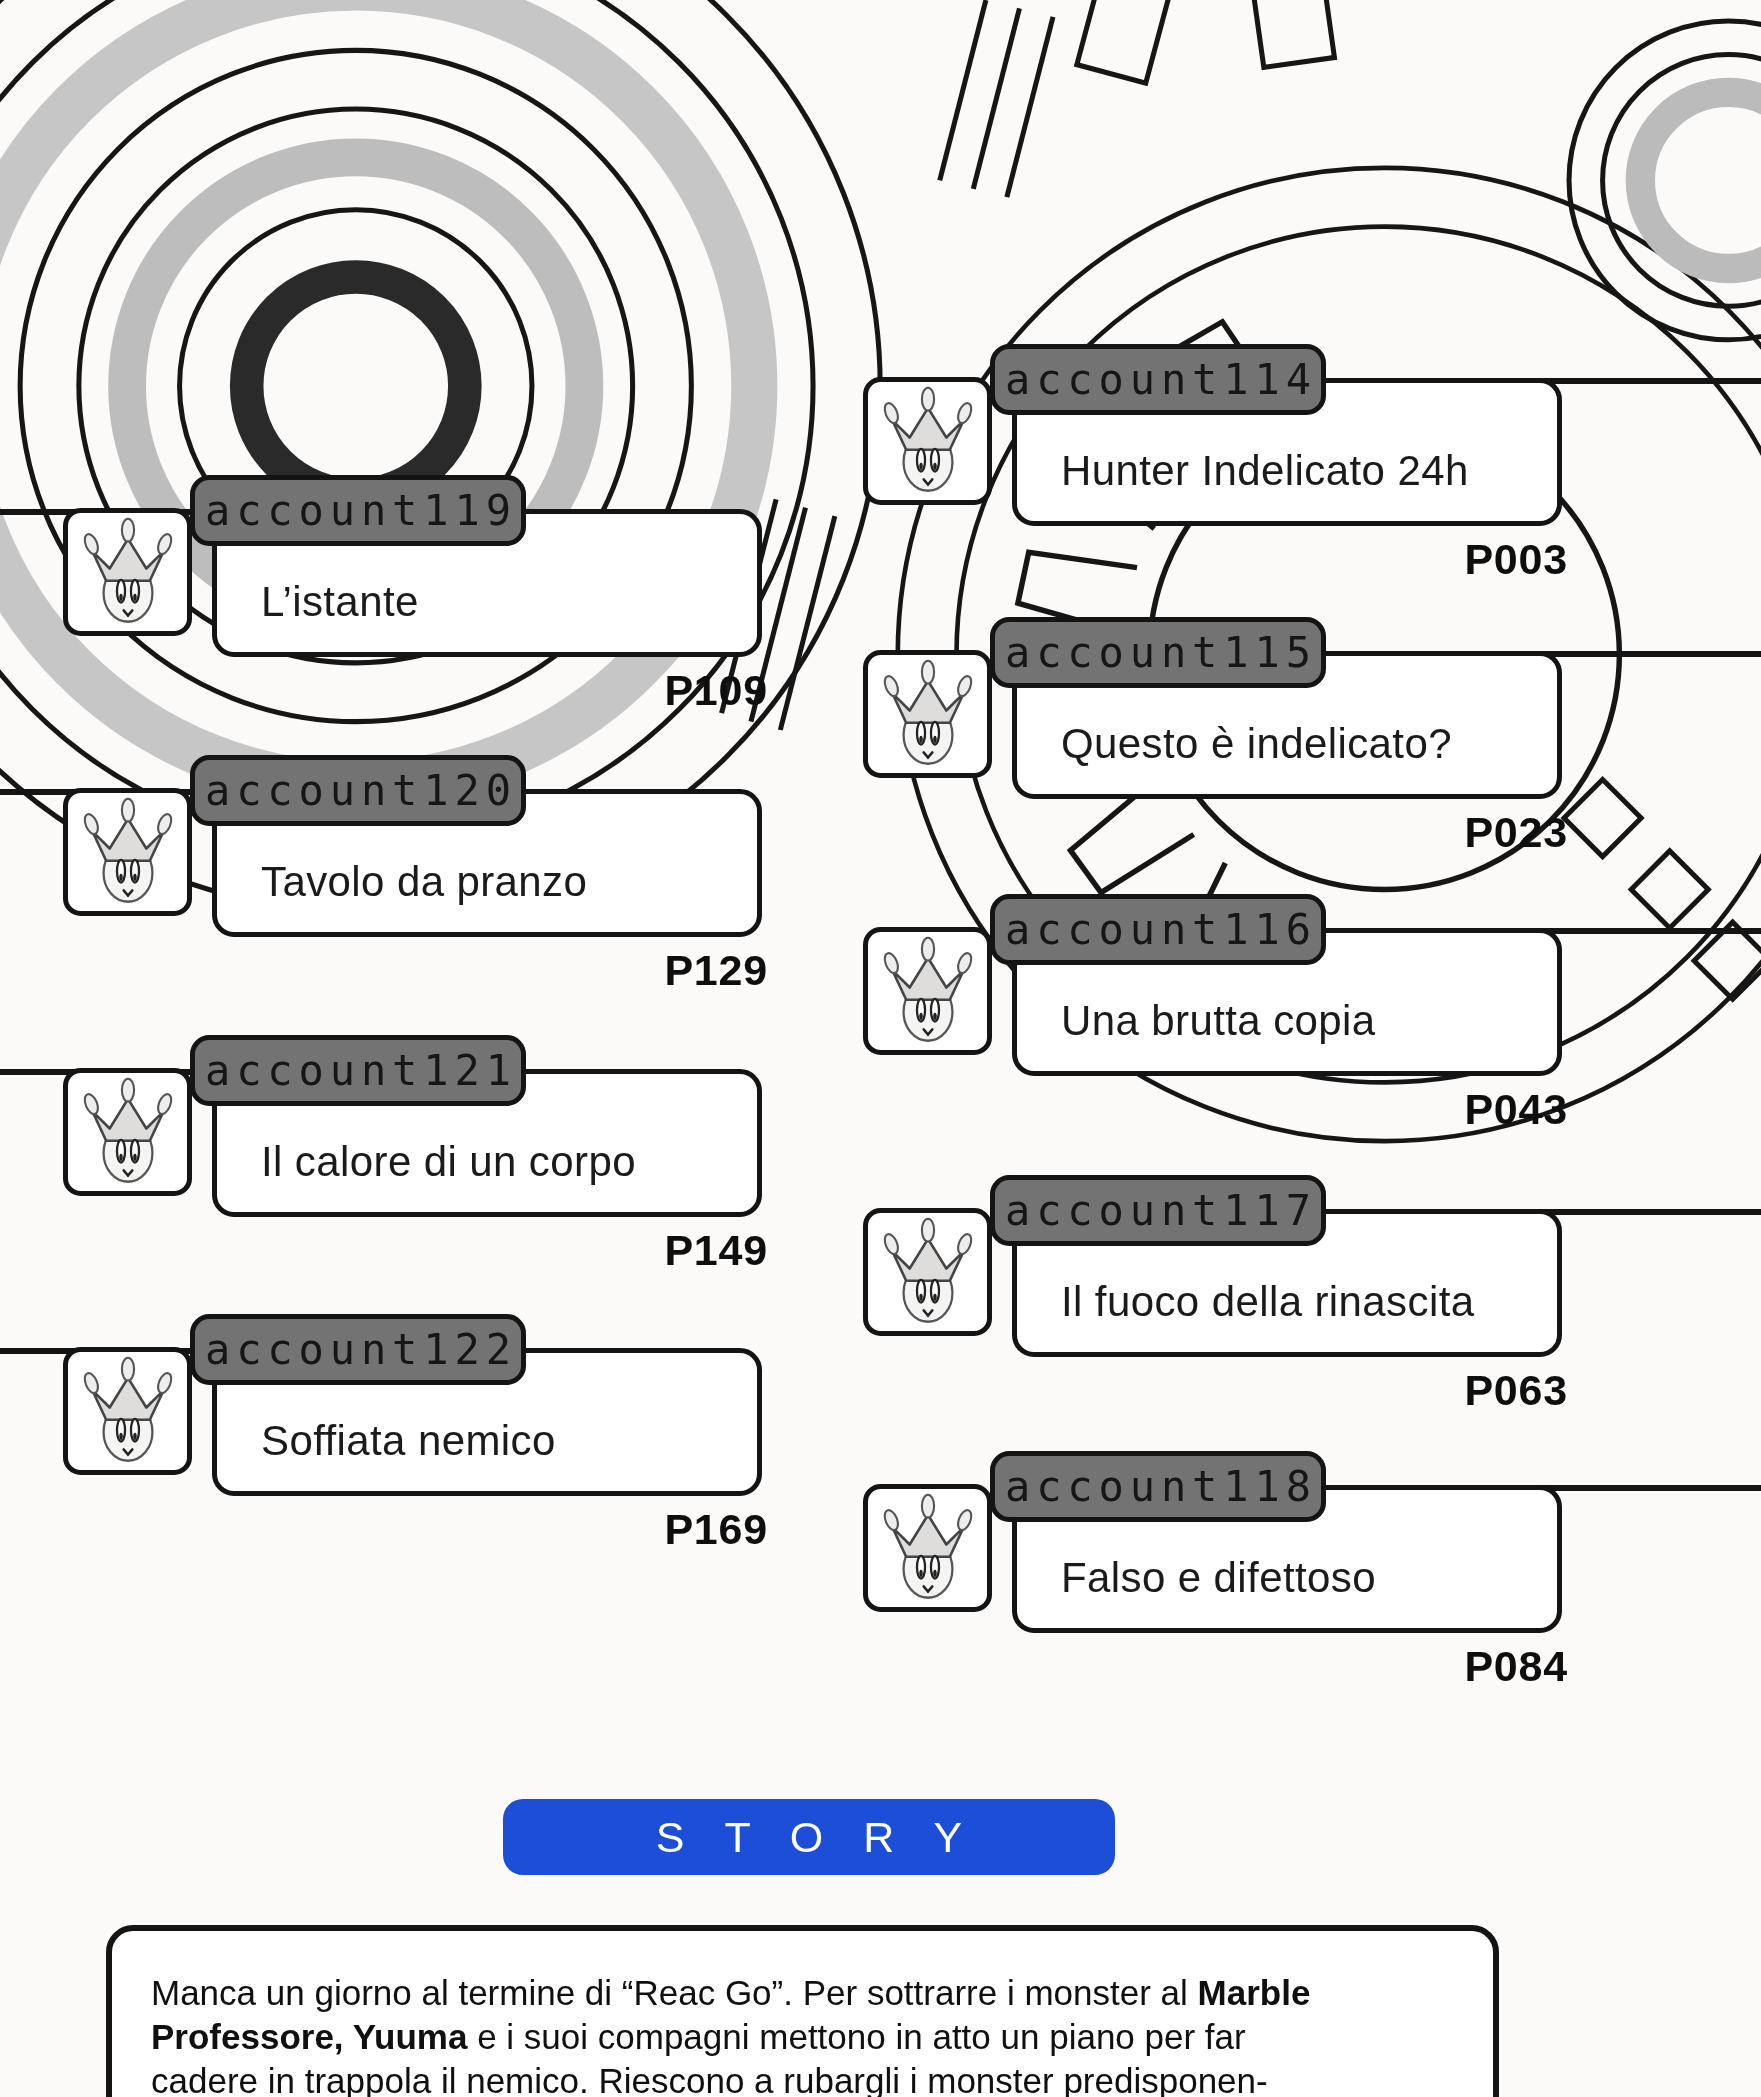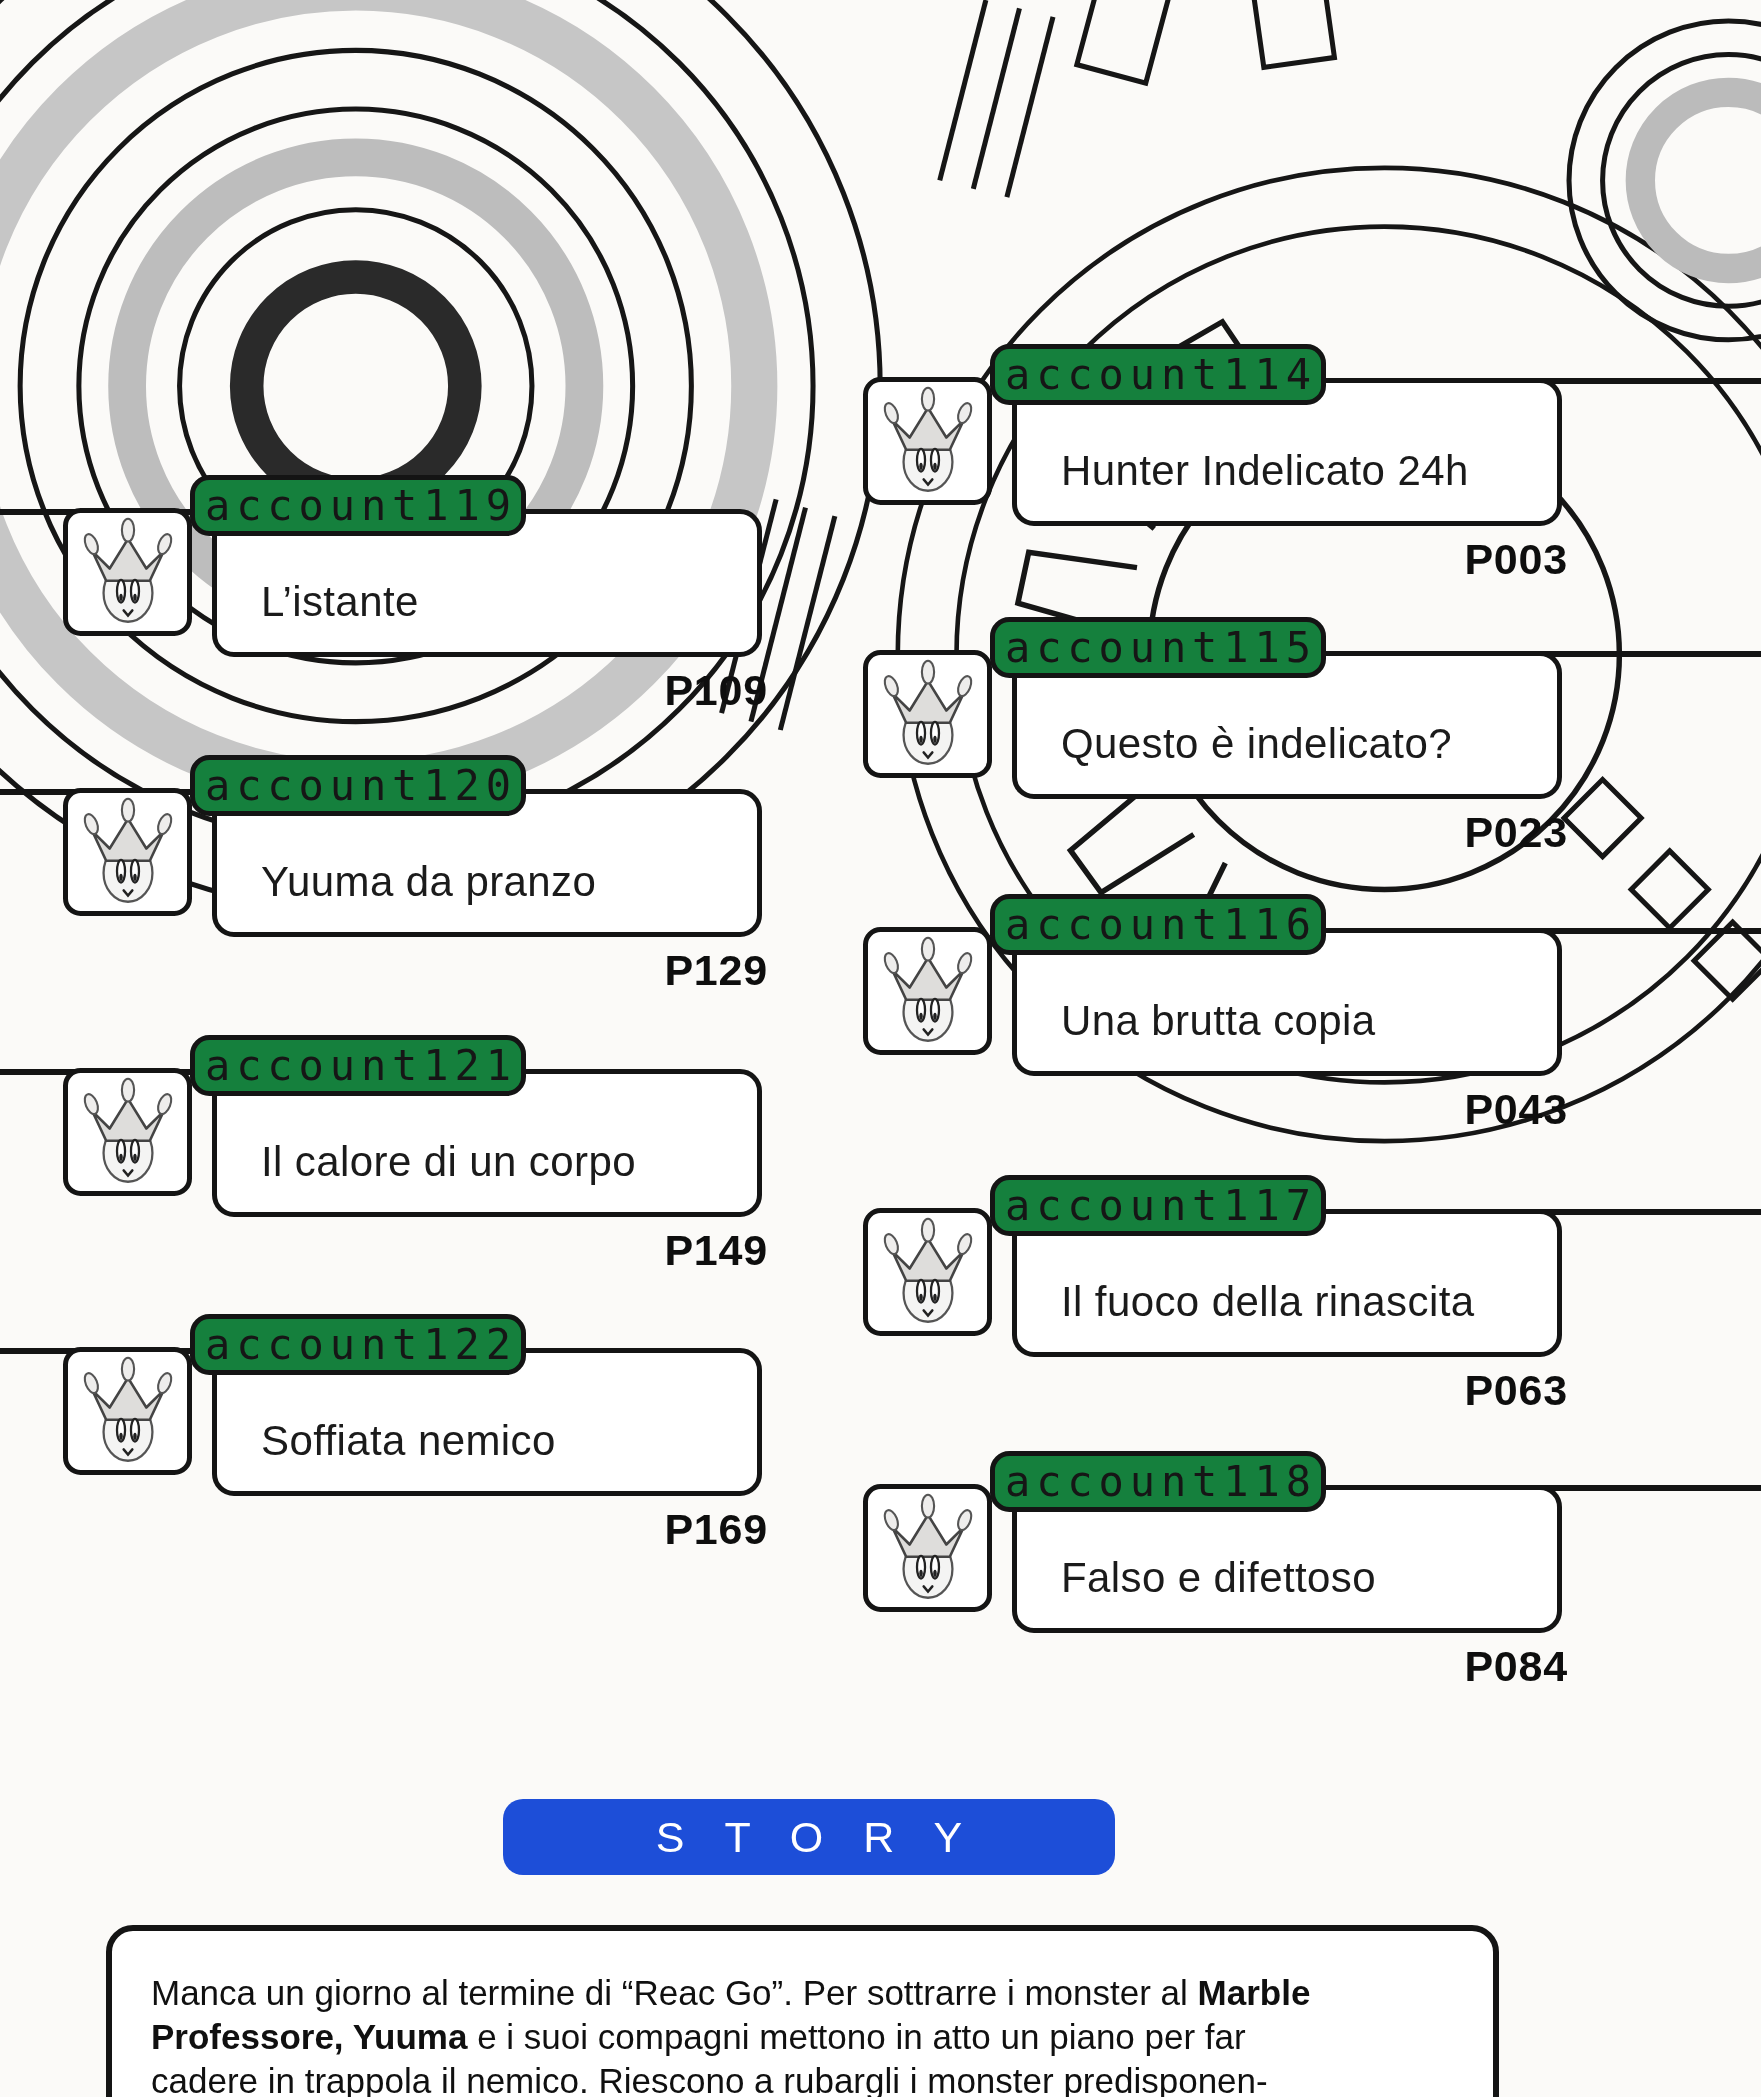--- a/index.html
+++ b/index.html
@@ -59,22 +59,22 @@
     box-sizing:border-box;display:flex;align-items:center;justify-content:center;}
   .icon-box svg{width:96px;height:110px;}
   .title-box{
     position:absolute;left:149px;top:34px;width:550px;height:148px;
     background:#fff;border:5.5px solid #141414;border-radius:22px;
     box-sizing:border-box;display:flex;align-items:center;
     padding:38px 17px 0 44px;}
   .title-box .chapter-title{
     font-size:42px;color:#1b1b1b;letter-spacing:0.4px;white-space:nowrap;}
   .label-box{
-    position:absolute;left:127px;top:0;width:336px;height:61px;
-    background:#15803d;border:5.5px solid #141414;border-radius:19.3px;
+    position:absolute;left:127px;top:0;width:336px;height:71px;
+    background:#737373;border:5.5px solid #141414;border-radius:19.3px;
     box-sizing:border-box;display:flex;align-items:center;justify-content:center;}
   .label-box .account-label{
     font-family:"DejaVu Sans Mono",monospace;
     font-size:42px;letter-spacing:5.9px;color:#161616;padding-left:5.9px;}
   .page-number{
     position:absolute;left:0;top:191px;width:705px;
     text-align:right;font-size:43px;font-weight:bold;
     color:#0e0e0e;letter-spacing:0.8px;}
   
   #story-banner{
@@ -180,21 +180,21 @@
       </svg>
     </div>
     <div class="label-box">
       <span class="account-label">account119</span>
     </div>
     <div class="page-number">P109</div>
   </div>
       <div class="entry left" style="left: 63px; top: 755px;">
     <div class="connector"></div>
     <div class="title-box">
-      <span class="chapter-title">Yuuma da pranzo</span>
+      <span class="chapter-title">Tavolo da pranzo</span>
     </div>
     <div class="icon-box">
       <svg viewBox="0 0 110 120">
         <ellipse cx="55" cy="84" rx="28" ry="33" fill="#f4f4f3" stroke="#555" stroke-width="2.6"></ellipse>
         <path d="M14,36 L34,56 L55,22 L76,56 L96,36 L80,70 L30,70 Z" fill="#dedddb" stroke="#444" stroke-width="3" stroke-linejoin="round"></path>
         <ellipse cx="13" cy="28" rx="6.5" ry="12" fill="#eeedec" stroke="#555" stroke-width="2.4" transform="rotate(-22 13 28)"></ellipse>
         <ellipse cx="55" cy="12" rx="7" ry="13" fill="#eeedec" stroke="#555" stroke-width="2.4"></ellipse>
         <ellipse cx="97" cy="28" rx="6.5" ry="12" fill="#eeedec" stroke="#555" stroke-width="2.4" transform="rotate(22 97 28)"></ellipse>
         <ellipse cx="47" cy="82" rx="4.6" ry="13" fill="#fff" stroke="#222" stroke-width="2.6"></ellipse>
         <ellipse cx="63" cy="82" rx="4.6" ry="13" fill="#fff" stroke="#222" stroke-width="2.6"></ellipse>

